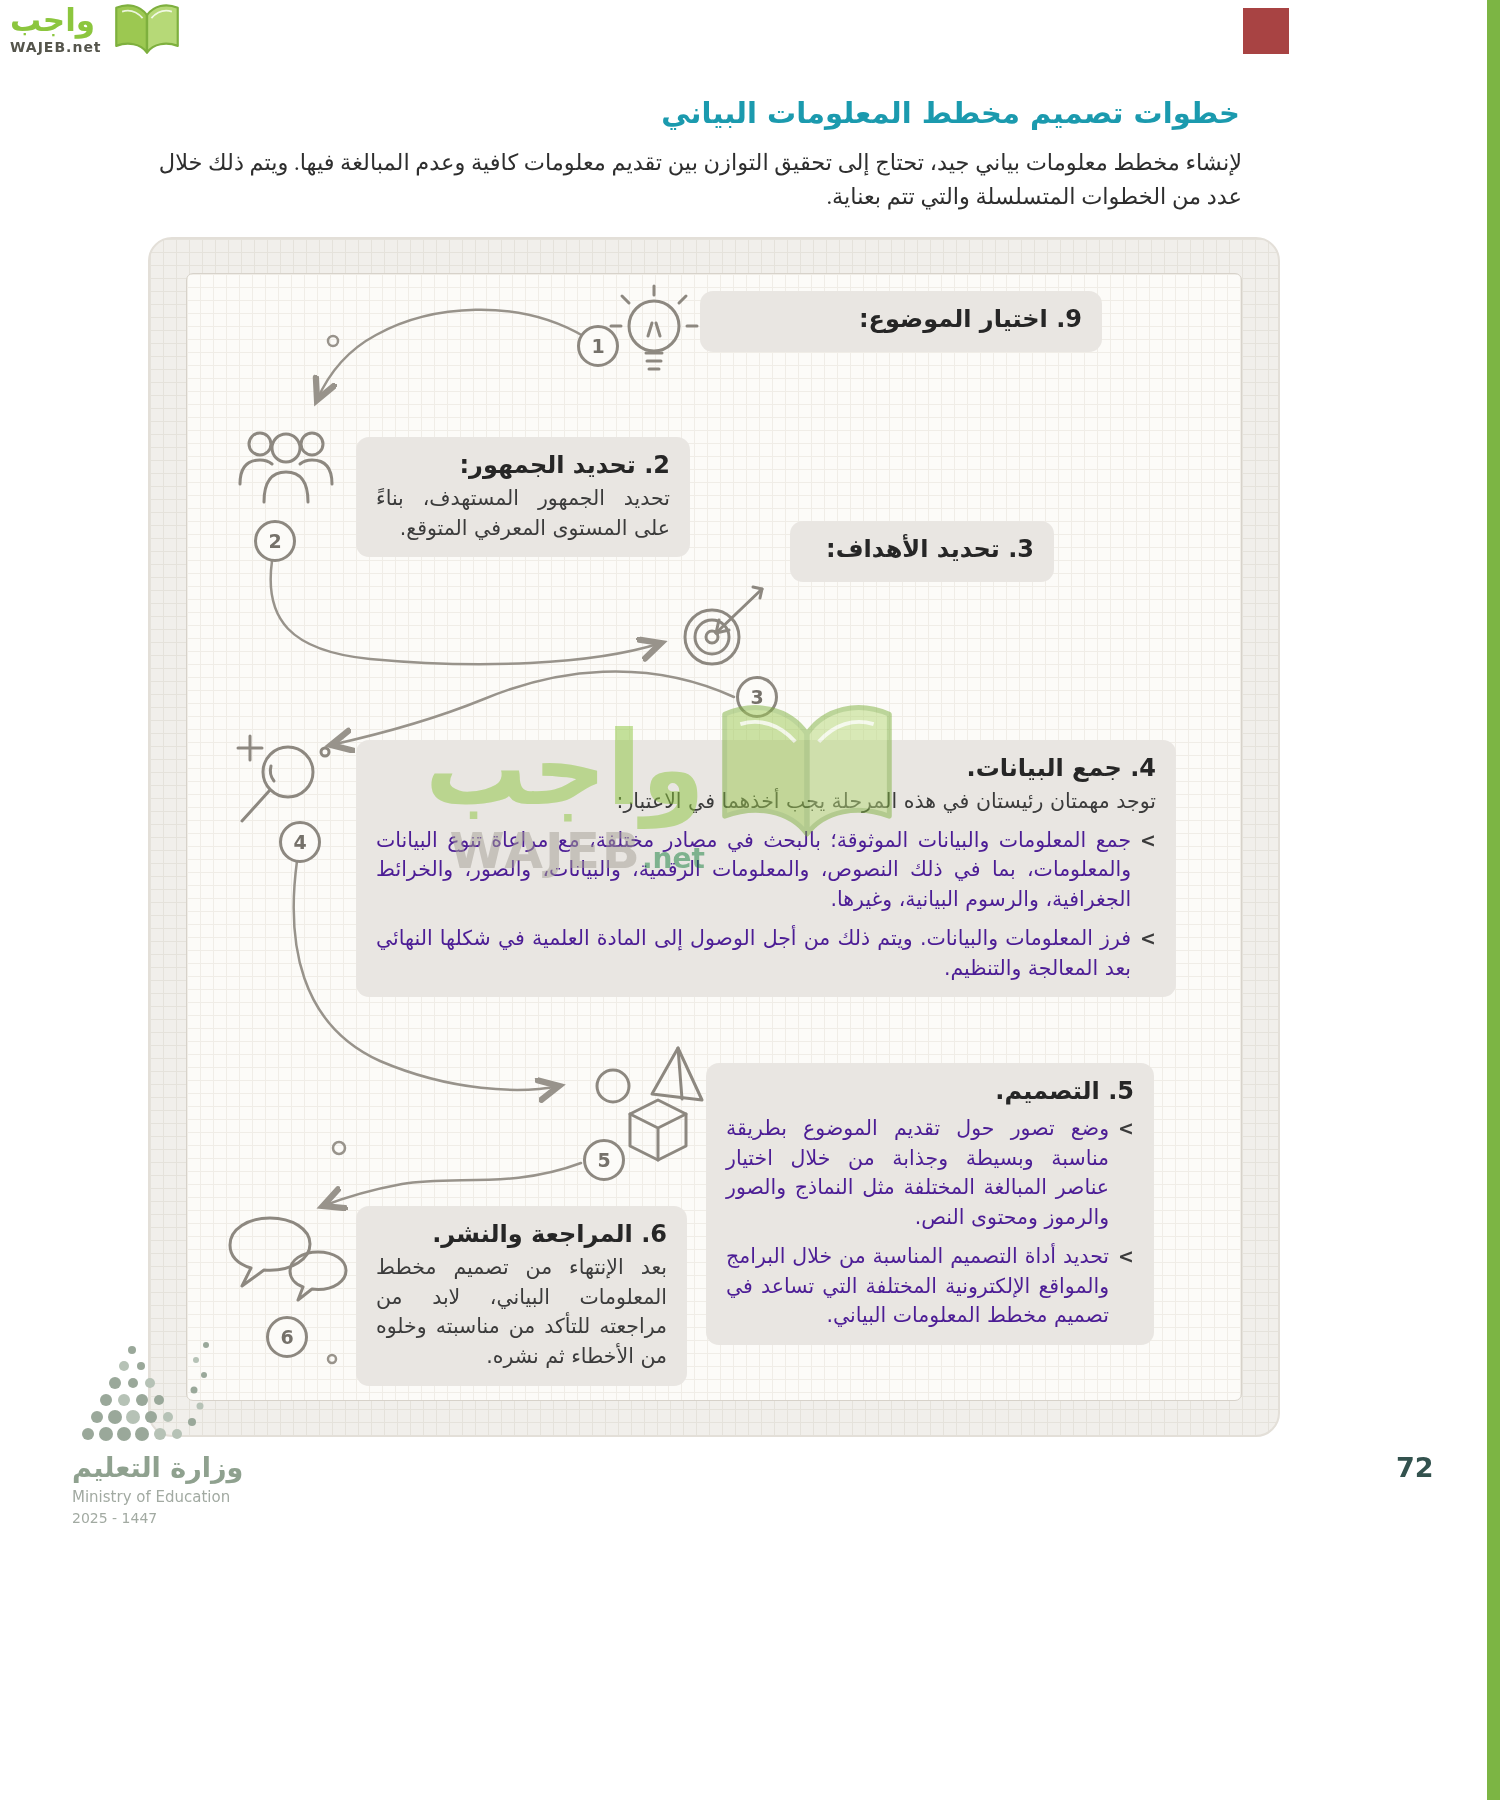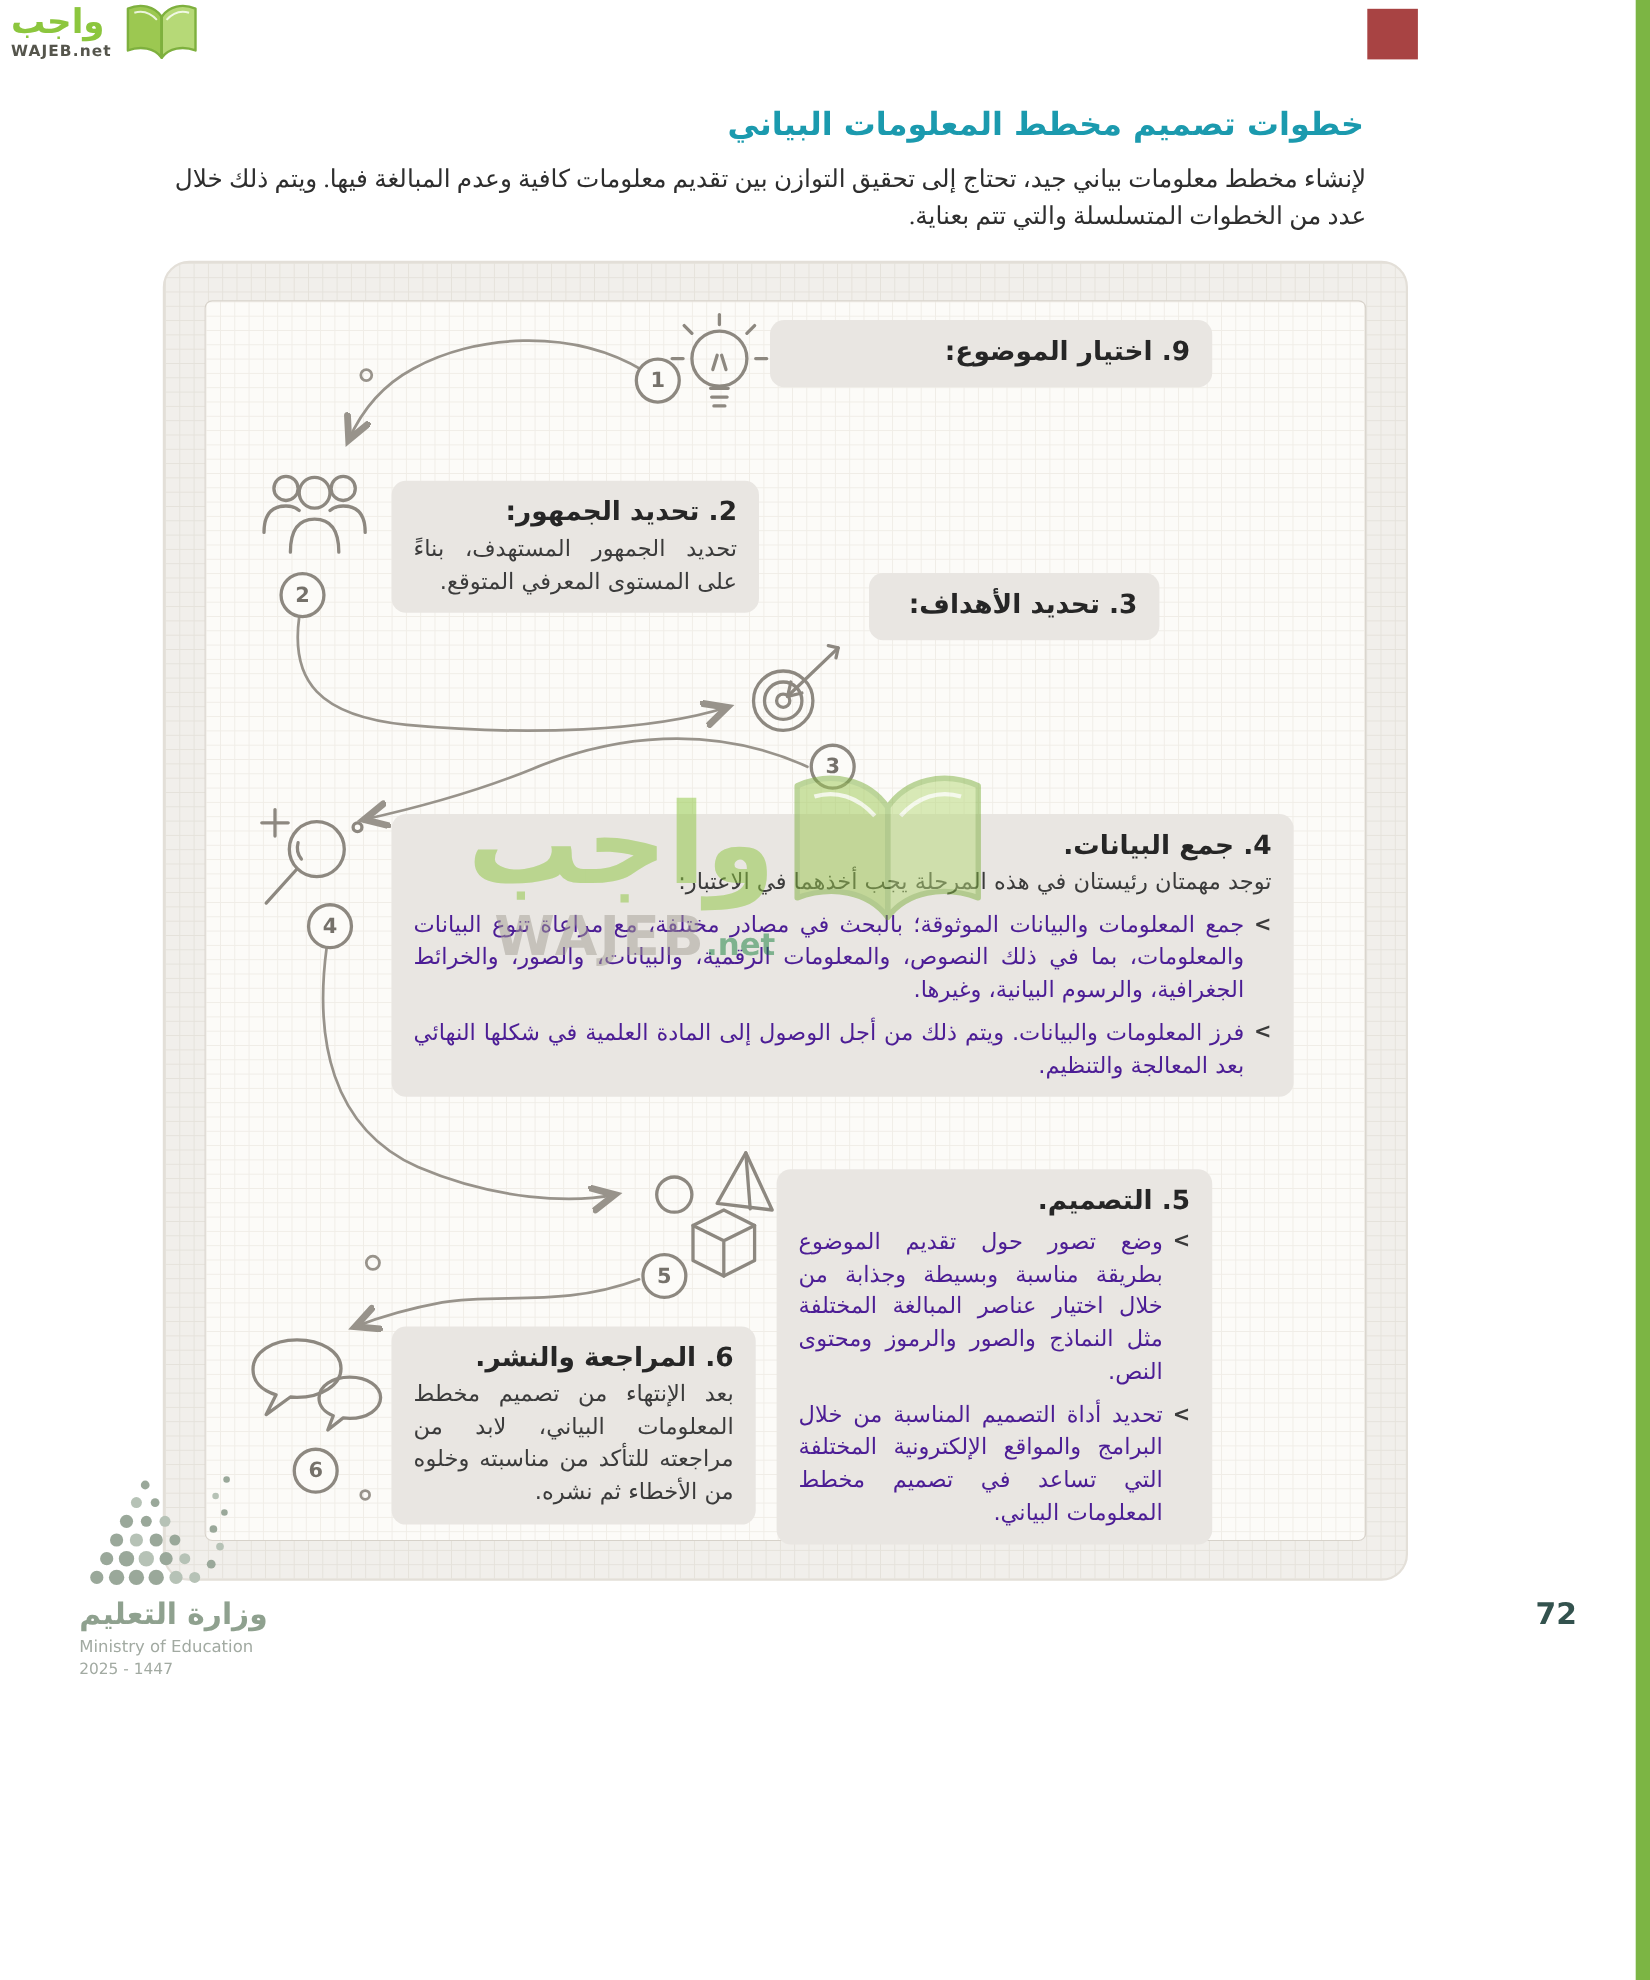--- a/index.html
+++ b/index.html
@@ -46,21 +46,21 @@
   .step-title{font-size:24px;font-weight:bold;color:#262626;margin-bottom:5px;}
   .step-body{font-size:20.5px;line-height:1.45;color:#3b3b3b;text-align:justify;}
   .bullet{display:flex;gap:9px;margin-top:9px;}
   .bullet-marker{direction:ltr;unicode-bidi:isolate;font-weight:bold;color:#3b3b3b;font-size:19px;line-height:1.5;}
   .bullet-text{flex:1;font-size:20.5px;line-height:1.45;color:#4c1d95;text-align:justify;}
 
   .box1{left:700px;top:291px;width:402px;}
   .box2{left:356px;top:437px;width:334px;}
   .box3{left:790px;top:521px;width:264px;}
   .box4{left:356px;top:740px;width:820px;}
-  .box5{left:706px;top:1063px;width:396px;}
+  .box5{left:706px;top:1063px;width:448px;}
   .box6{left:356px;top:1206px;width:331px;}
 
   
   .badge{position:absolute;width:36px;height:36px;border:3px solid #8d8880;border-radius:50%;
     background:#fcfbf8;color:#75716a;font-size:19px;font-weight:bold;
     display:flex;align-items:center;justify-content:center;z-index:4;}
   .n1{left:577px;top:325px;} .n2{left:254px;top:520px;} .n3{left:736px;top:676px;}
   .n4{left:279px;top:821px;} .n5{left:583px;top:1139px;} .n6{left:266px;top:1316px;}
 
   

